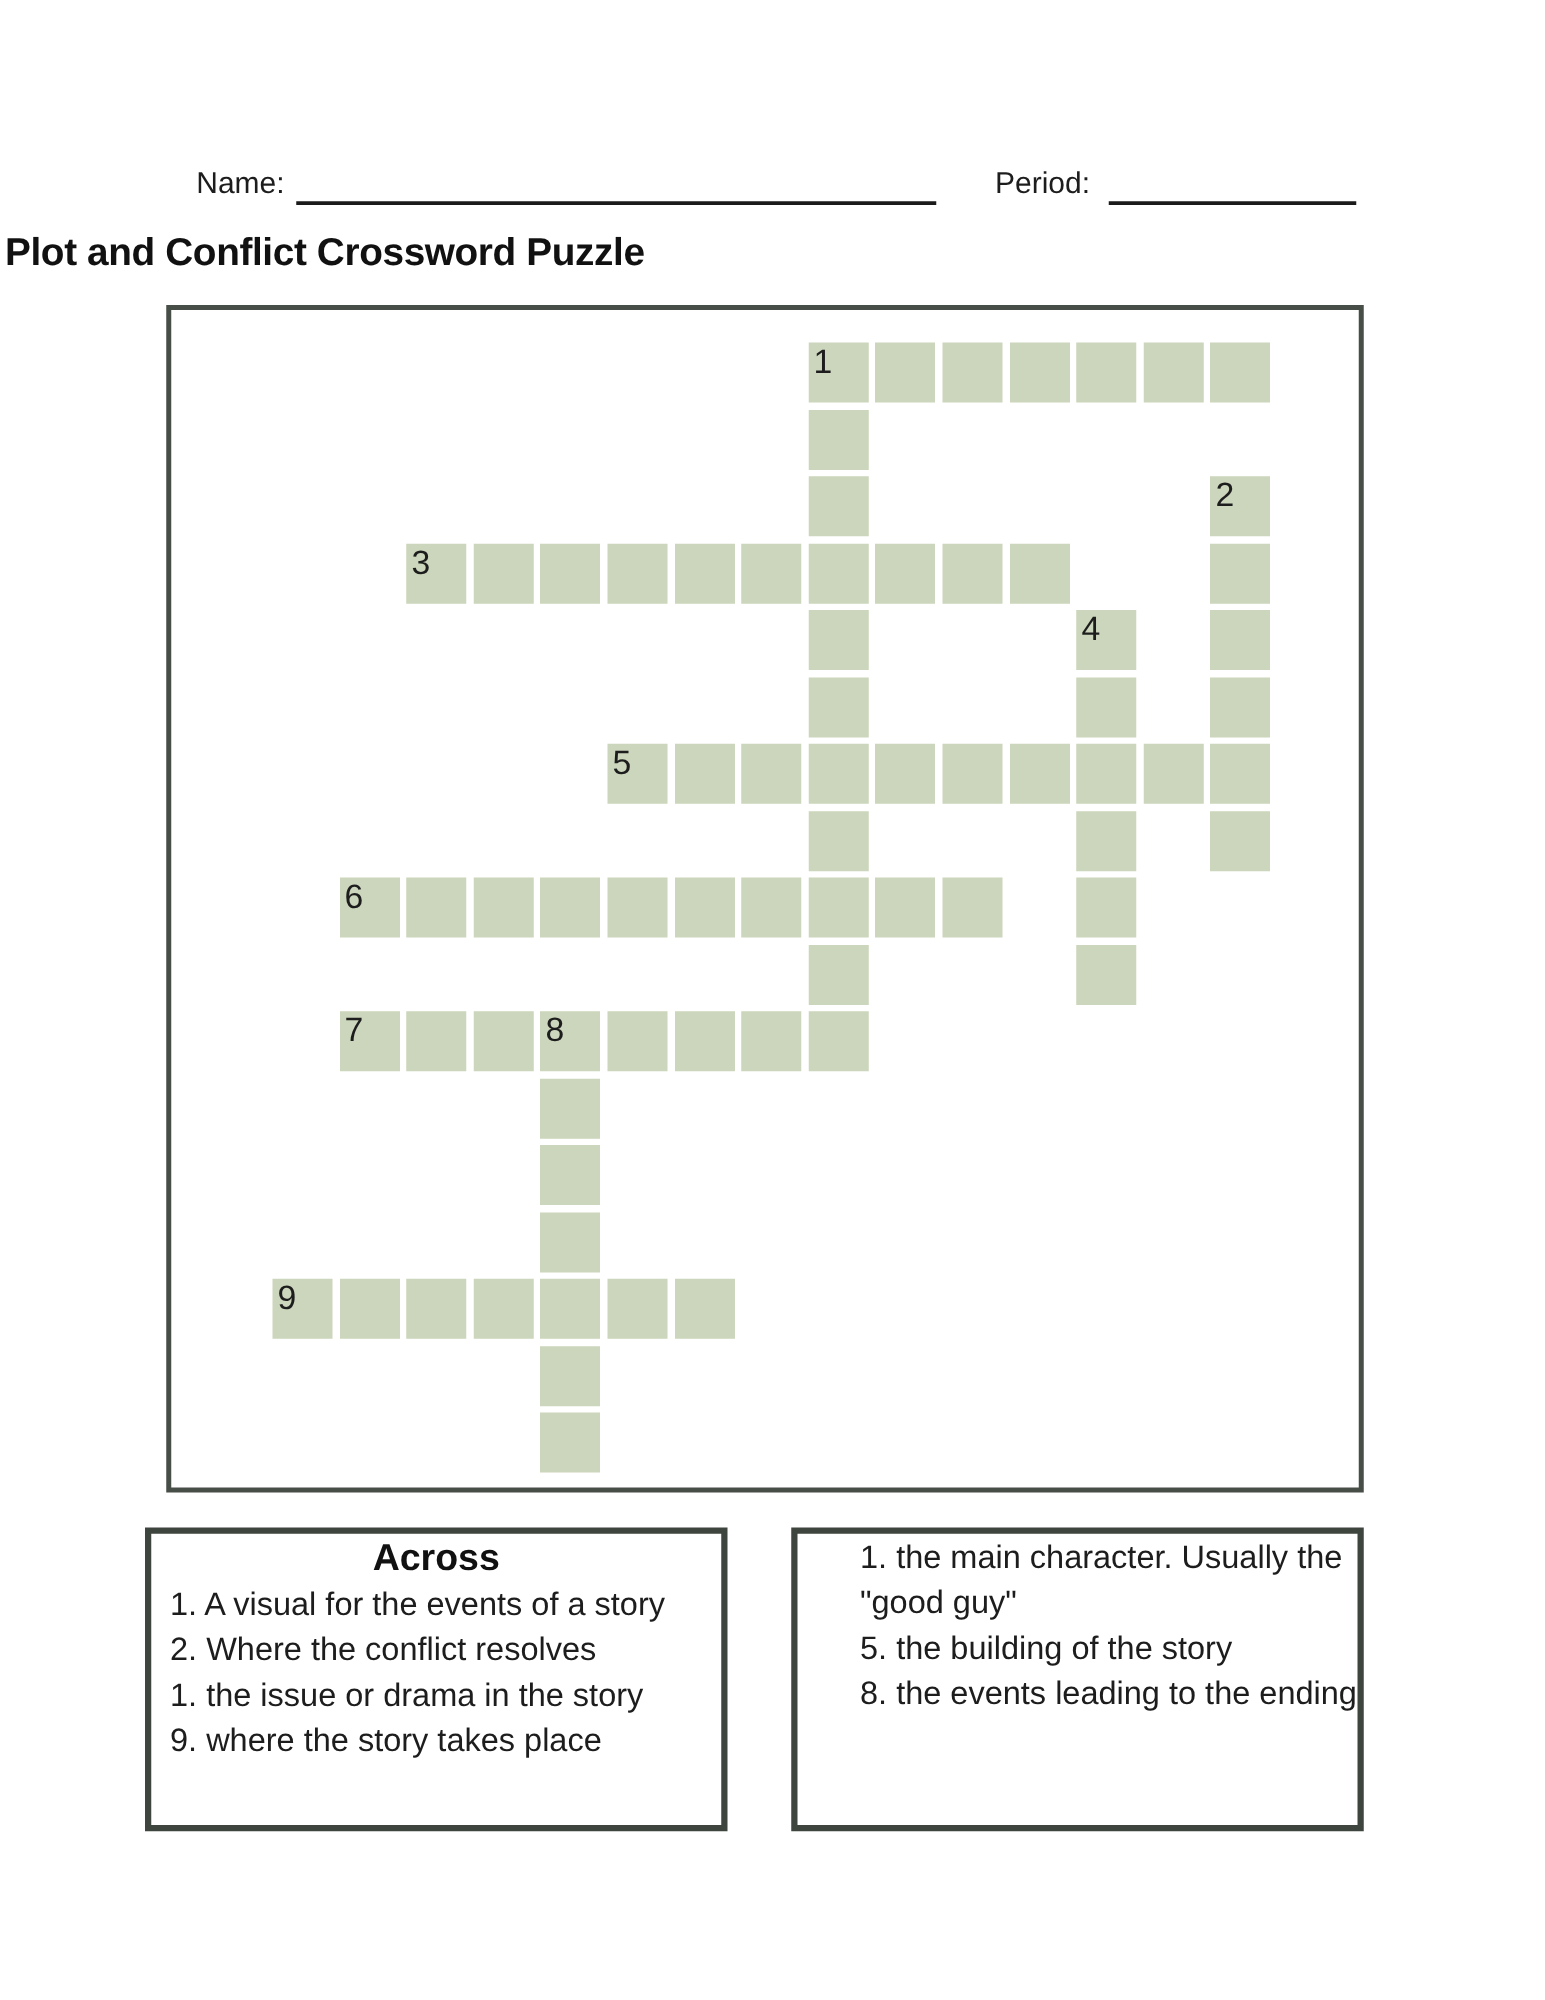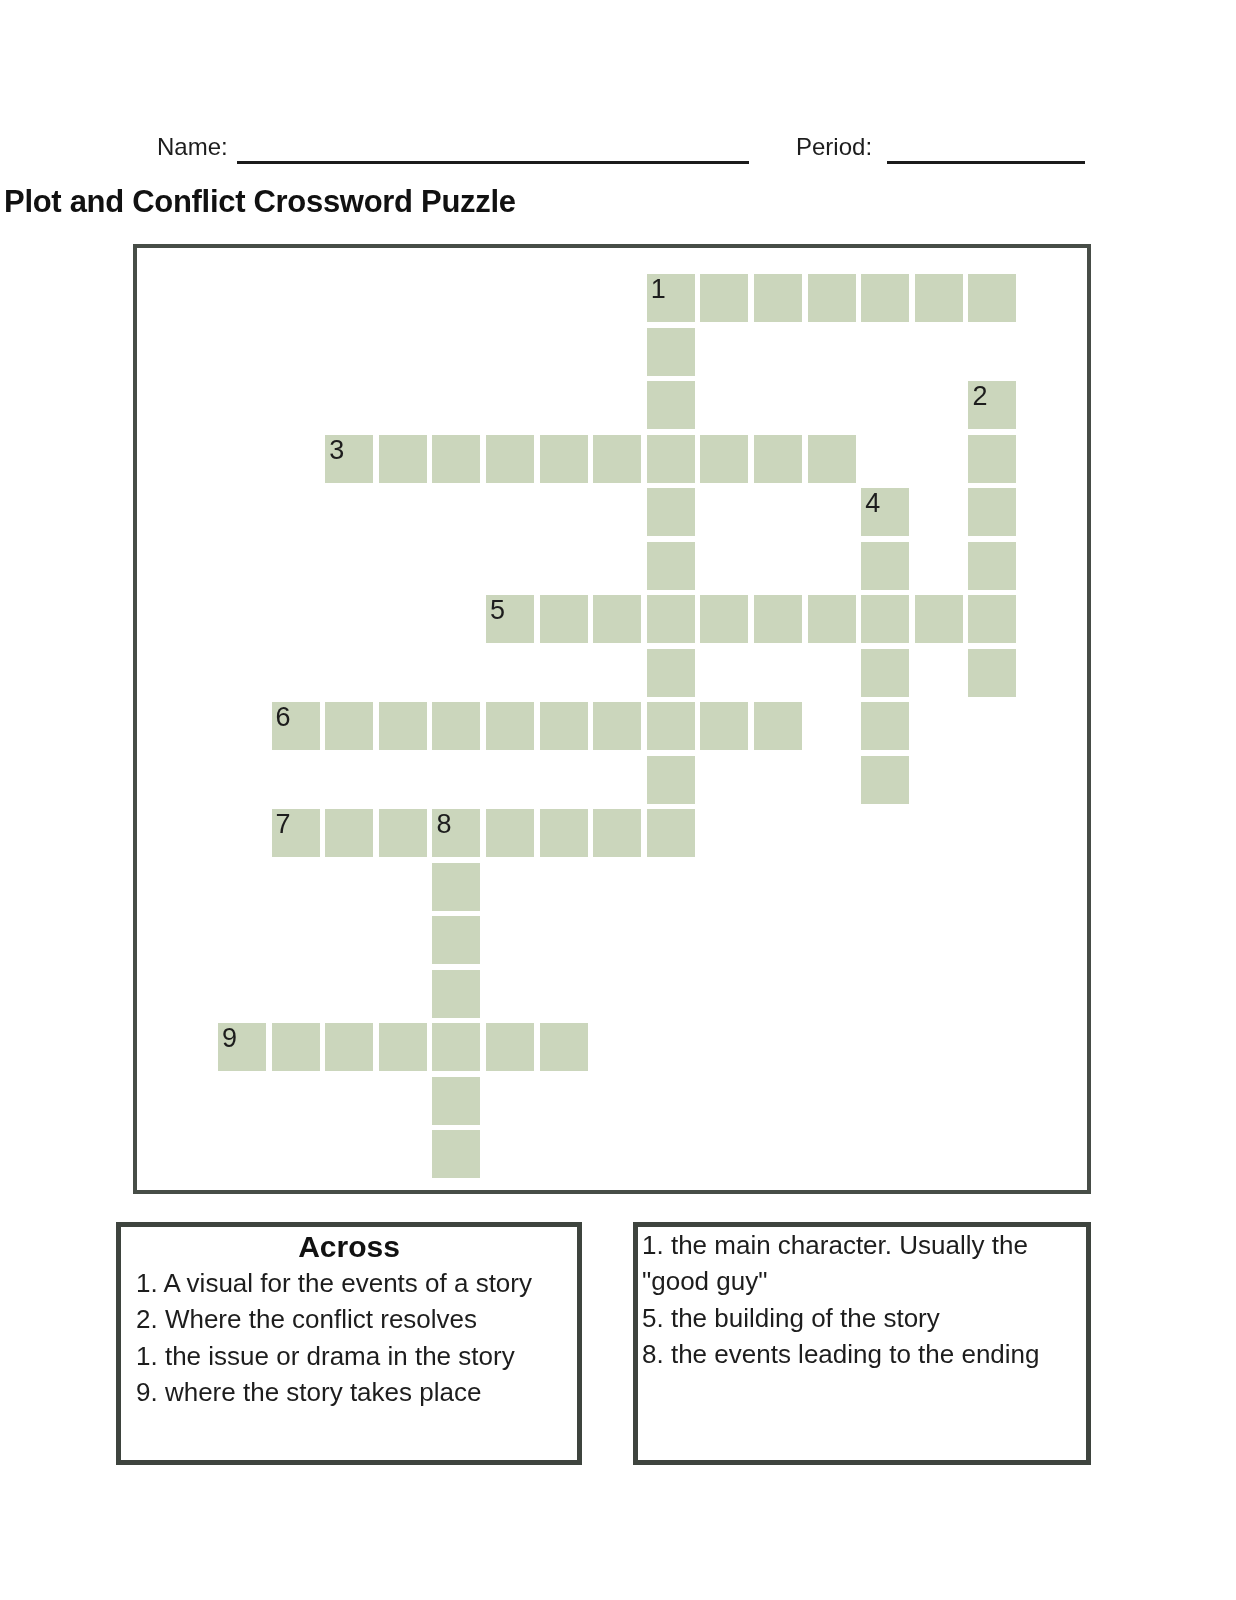--- a/index.html
+++ b/index.html
@@ -46,21 +46,21 @@
     border:5px solid var(--box-border);background:#ffffff;
   }
   #across-box{left:116px;width:466px;}
   #down-box{left:633px;width:458px;}
   .clue-title{
     margin-top:2px;text-align:center;
     font-size:30px;font-weight:700;line-height:36px;color:#111;
   }
   .clue-list{margin-top:0;}
   #across-box .clue-list{padding-left:15px;}
-  #down-box .clue-list{padding-left:4px;}
+  #down-box .clue-list{padding-left:4px;margin-left:46px;}
   .clue-line{
     font-size:26px;line-height:36.4px;white-space:nowrap;color:var(--ink);
   }
 </style>
 </head>
 <body>
 
 <div>
 
   <span id="name-label" class="field-label">Name:</span>

